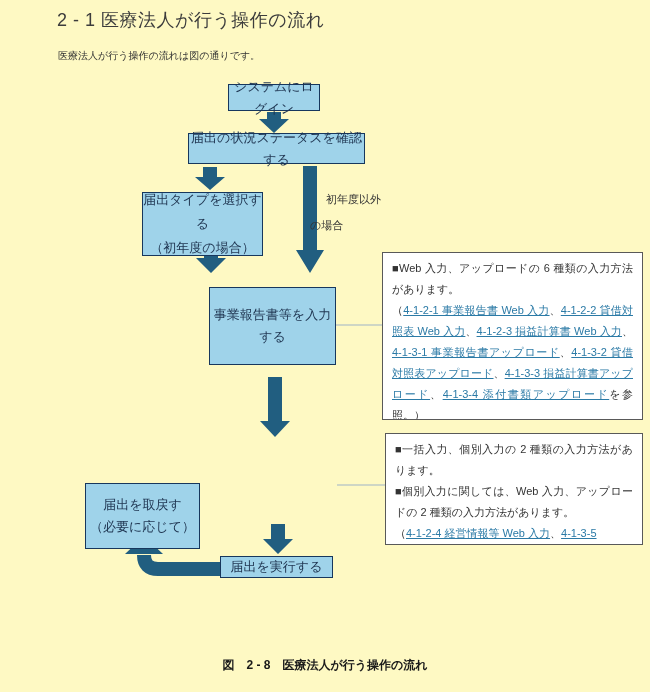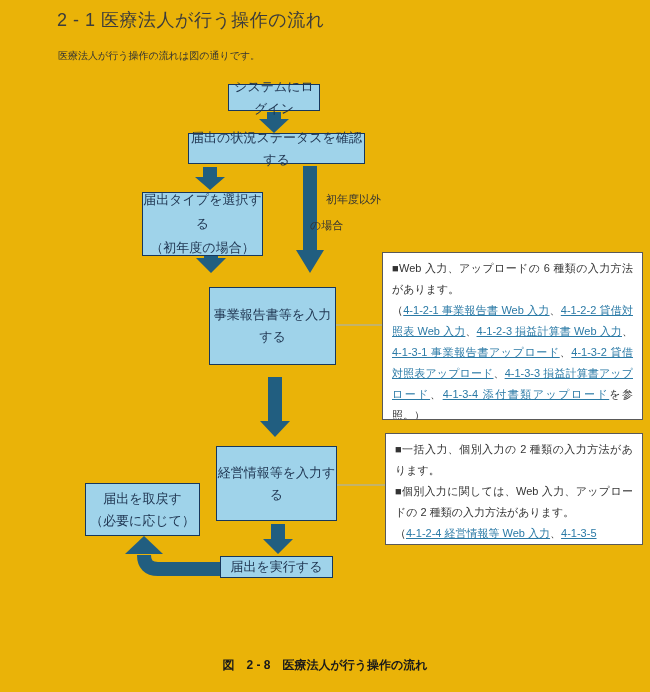--- a/index.html
+++ b/index.html
@@ -2,21 +2,21 @@
 <html style="--c-box_fill: #9fd3ea; --c-box_border: #17375d; --c-arrow: #215e80; --c-link: #2b7aa6; --c-note_border: #595959; --c-connector: #9db3c8; --c-text: #333333; --c-node_text: #1e3450;"><head>
 <meta charset="utf-8">
 <style>
   * { margin: 0; padding: 0; box-sizing: border-box; }
   html, body { background: #ffffff; }
   body { font-family: "Liberation Sans", sans-serif; }
   .page {
     position: relative;
     width: 650px;
     height: 692px;
-    background: #eab308;
+    background: #fef9c3;
     overflow: hidden;
   }
   .heading {
     position: absolute;
     left: 57px; top: 8px;
     font-size: 18px;
     color: #3c3c3c;
     letter-spacing: 0.5px;
     white-space: nowrap;
   }
@@ -123,25 +123,22 @@
     <div>（初年度の場合）</div>
   </div>
 
   <div class="branch-label" style="left:326px; top:192px;">初年度以外</div>
   <div class="branch-label" style="left:310px; top:218px;">の場合</div>
 
   <div class="node" style="left:209px; top:287px; width:127px; height:78px;">
     <div>事業報告書等を入力する</div>
   </div>
 
-  <div class="node" style="left:216px; top:446px; width:121px; height:75px;">
-    <div>経営情報等を入力する</div>
-  </div>
 
-  <div class="node" style="left:85px; top:483px; width:115px; height:53px;">
+  <div class="node" style="left:85px; top:483px; width:115px; height:66px;">
     <div>届出を取戻す</div>
     <div>（必要に応じて）</div>
   </div>
 
   <div class="node" style="left:220px; top:556px; width:113px; height:22px;">
     <div>届出を実行する</div>
   </div>
 
   <div class="note" style="left:382px; top:252px; width:261px; height:168px;">
       <p><span>■Web 入力、アップロードの 6 種類の入力方法があります。</span></p>

